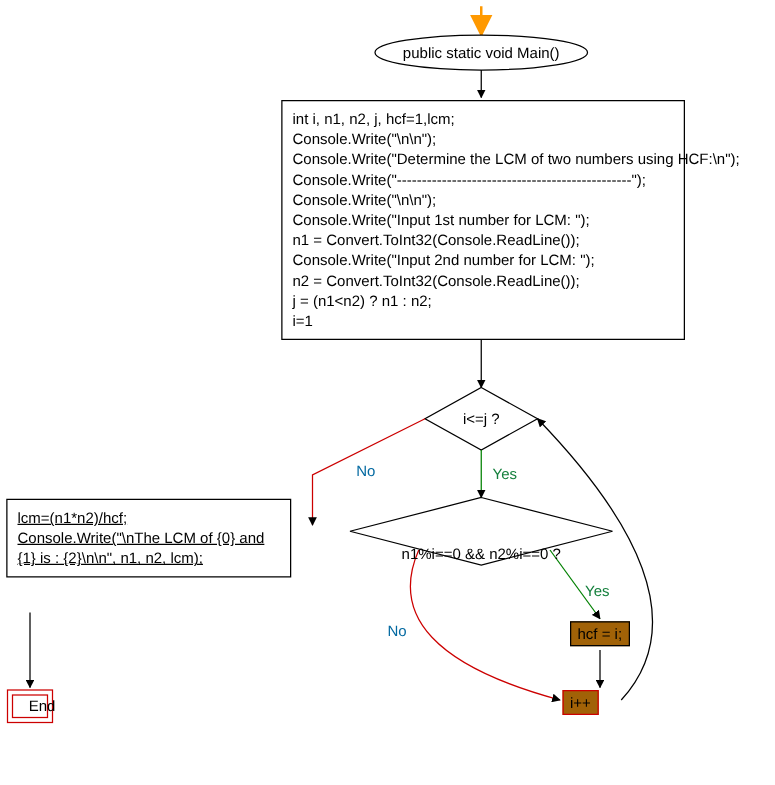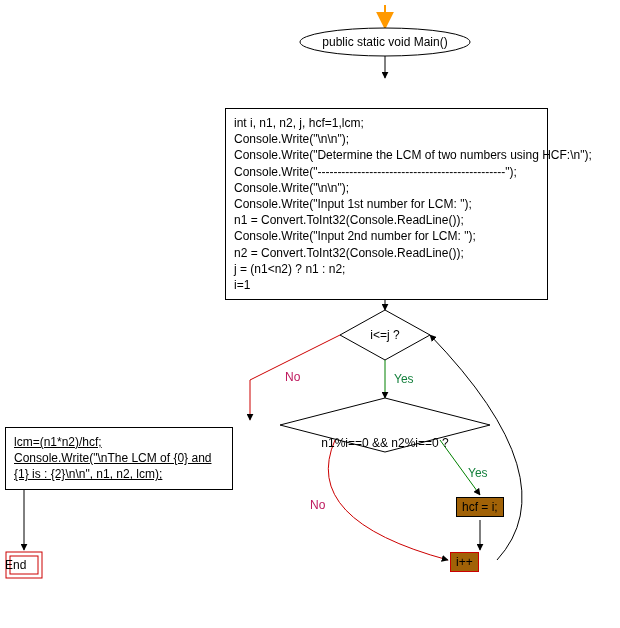--- a/index.html
+++ b/index.html
@@ -15,38 +15,37 @@
     overflow: hidden;
   }
   svg { position: absolute; top: 0; left: 0; }
   .box {
     position: absolute;
     background: #fff;
     border: 1px solid #000;
     padding: 6px 8px;
     line-height: 1.35;
     white-space: pre;
-    margin-top: 28px;
   }
   .small-box {
     position: absolute;
     background: #a16207;
     border: 1px solid #000;
     padding: 2px 5px;
     white-space: nowrap;
   }
   .red-box {
     border-color: #cc0000;
   }
   .label {
     position: absolute;
     white-space: nowrap;
   }
   .yes { color: #15803d; }
-  .no  { color: #be185d; }
+  .no  { color: #0369a1; }
   .ellipse-text {
     position: absolute;
     text-align: center;
     white-space: nowrap;
   }
   .diamond-text {
     position: absolute;
     text-align: center;
     white-space: nowrap;
   }
@@ -119,13 +118,13 @@
 <div class="label no" style="left:310px; top:498px;">No</div>
 
 <div class="box" style="left:5px; top:399px; width:210px;text-decoration:underline;">lcm=(n1*n2)/hcf;
 Console.Write("\nThe LCM of {0} and
 {1} is : {2}\n\n", n1, n2, lcm);</div>
 
 <div class="small-box" style="left:456px; top:497px;">hcf = i;</div>
 
 <div class="small-box red-box" style="left:450px; top:552px;">i++</div>
 
-<div class="label" style="left:5px; top:558px; color:#000;">End</div>
+<div class="label" style="left:23px; top:558px; color:#000;">End</div>
 
 </body></html>

